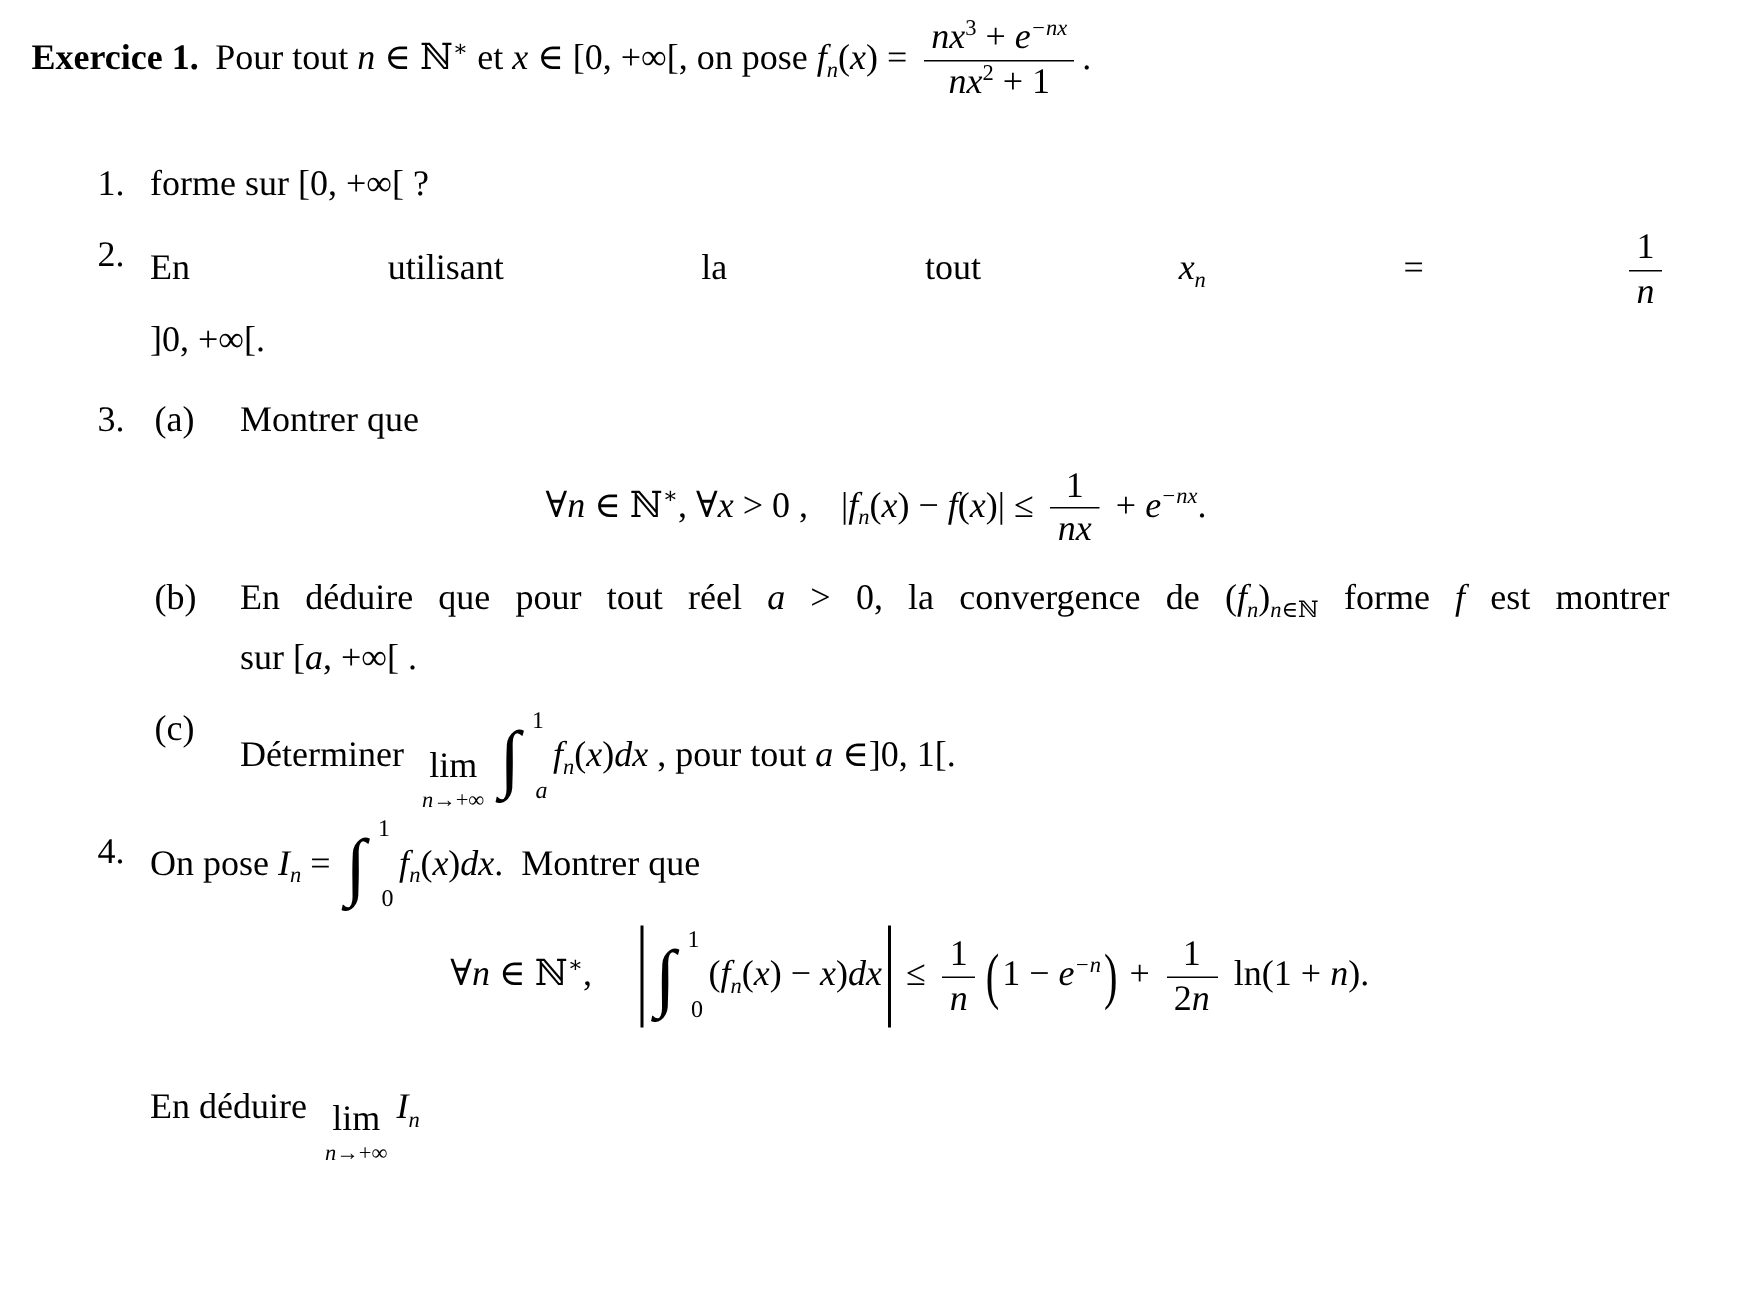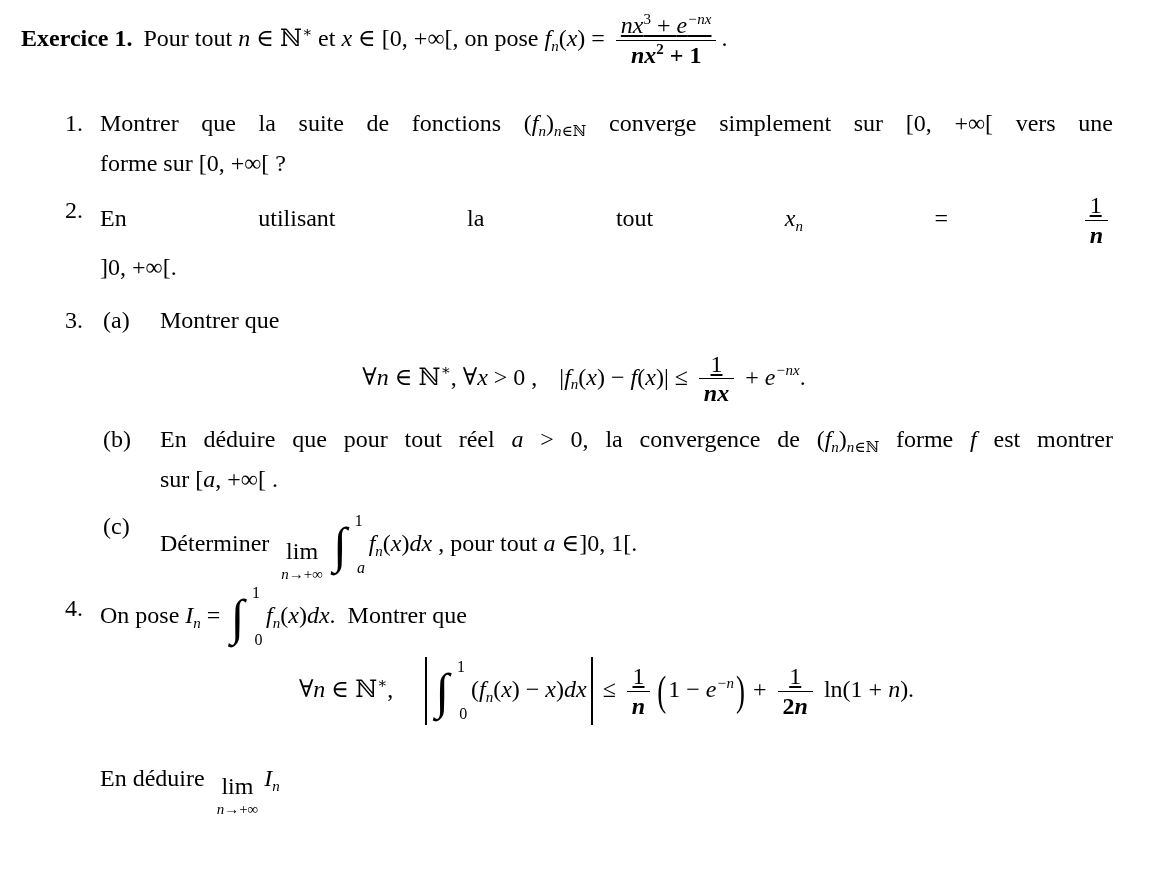--- a/index.html
+++ b/index.html
@@ -18,22 +18,22 @@
   .item{position:relative;margin-left:100px;width:1013px;}
   .marker{position:absolute;left:-35px;top:0;line-height:37px;}
   .subitem{position:relative;margin-left:60px;width:953px;}
   .subitem > .marker{left:-57px;}
   .line,.jline{line-height:37px;}
   .jline{text-align:justify;text-align-last:justify;}
   .tall{line-height:normal;}
   .display{text-align:center;line-height:normal;}
   .display.shift{margin-left:-105px;}
   .frac{display:inline-block;vertical-align:middle;text-align:center;margin:0 5px;line-height:1.12;}
-  .frac .num{display:block;padding:0 5px 1px;text-decoration:underline;}
-  .frac .den{display:block;border-top:1.5px solid #000;padding:1px 5px 0;font-weight:bold;}
+  .frac .num{display:block;padding:0 5px 1px;}
+  .frac .den{display:block;border-top:1.5px solid #000;padding:1px 5px 0;}
   .integral{display:inline-block;vertical-align:middle;position:relative;padding:0 20px 0 2px;margin:0 2px;}
   .int-glyph{font-size:50px;line-height:1.1;}
   .int-sup{position:absolute;top:-6px;right:4px;font-size:16px;}
   .int-sub{position:absolute;bottom:-4px;left:26px;font-size:16px;}
   .limstack{display:inline-block;vertical-align:middle;text-align:center;margin:0 6px;}
   .lim-top{display:block;line-height:1;margin-top:31px;}
   .lim-bot{display:block;font-size:15px;line-height:1;margin-top:4px;}
   .vbar{display:inline-block;vertical-align:middle;width:2px;height:68px;background:#000;margin:0 4px;}
   .bigp{display:inline-block;vertical-align:middle;transform:scaleY(1.55);font-size:27px;margin:0 2px;}
   .quad{display:inline-block;width:22px;}
@@ -52,21 +52,20 @@
 <body>
 
 <div>
 
   <div class="header">
     <span class="bf title-gap">Exercice 1.</span><span>Pour tout </span><span class="it">n</span><span> ∈ ℕ</span><span class="sp">∗</span><span> et </span><span class="it">x</span><span> ∈ [0, +∞[, on pose </span><span class="it">f</span><span class="sb it">n</span><span>(</span><span class="it">x</span><span>) = </span><span class="frac"><span class="num"><span class="it">nx</span><span class="sp">3</span><span> + </span><span class="it">e</span><span class="sp it">−nx</span></span><span class="den"><span class="it">nx</span><span class="sp">2</span><span> + 1</span></span></span><span>.</span>
   </div>
 
   <div class="item mt-i1">
     <span class="marker">1.</span>
-    <div class="jline"><span>Montrer que la suite de fonctions (</span><span class="it">f</span><span class="sb it">n</span><span>)</span><span class="sb"><span class="it">n</span><span>∈ℕ</span></span><span> converge simplement sur [0, +∞[ vers une</span></div>
     <div class="line"><span>forme sur [0, +∞[ ?</span></div>
   </div>
 
   <div class="item mt-i2">
     <span class="marker">2.</span>
     <div class="jline"><span>En utilisant la tout </span><span class="it">x</span><span class="sb it">n</span><span> = </span><span class="frac"><span class="num">1</span><span class="den it">n</span></span></div>
     <div class="line"><span>]0, +∞[.</span></div>
   </div>
 
   <div class="item mt-i3">

